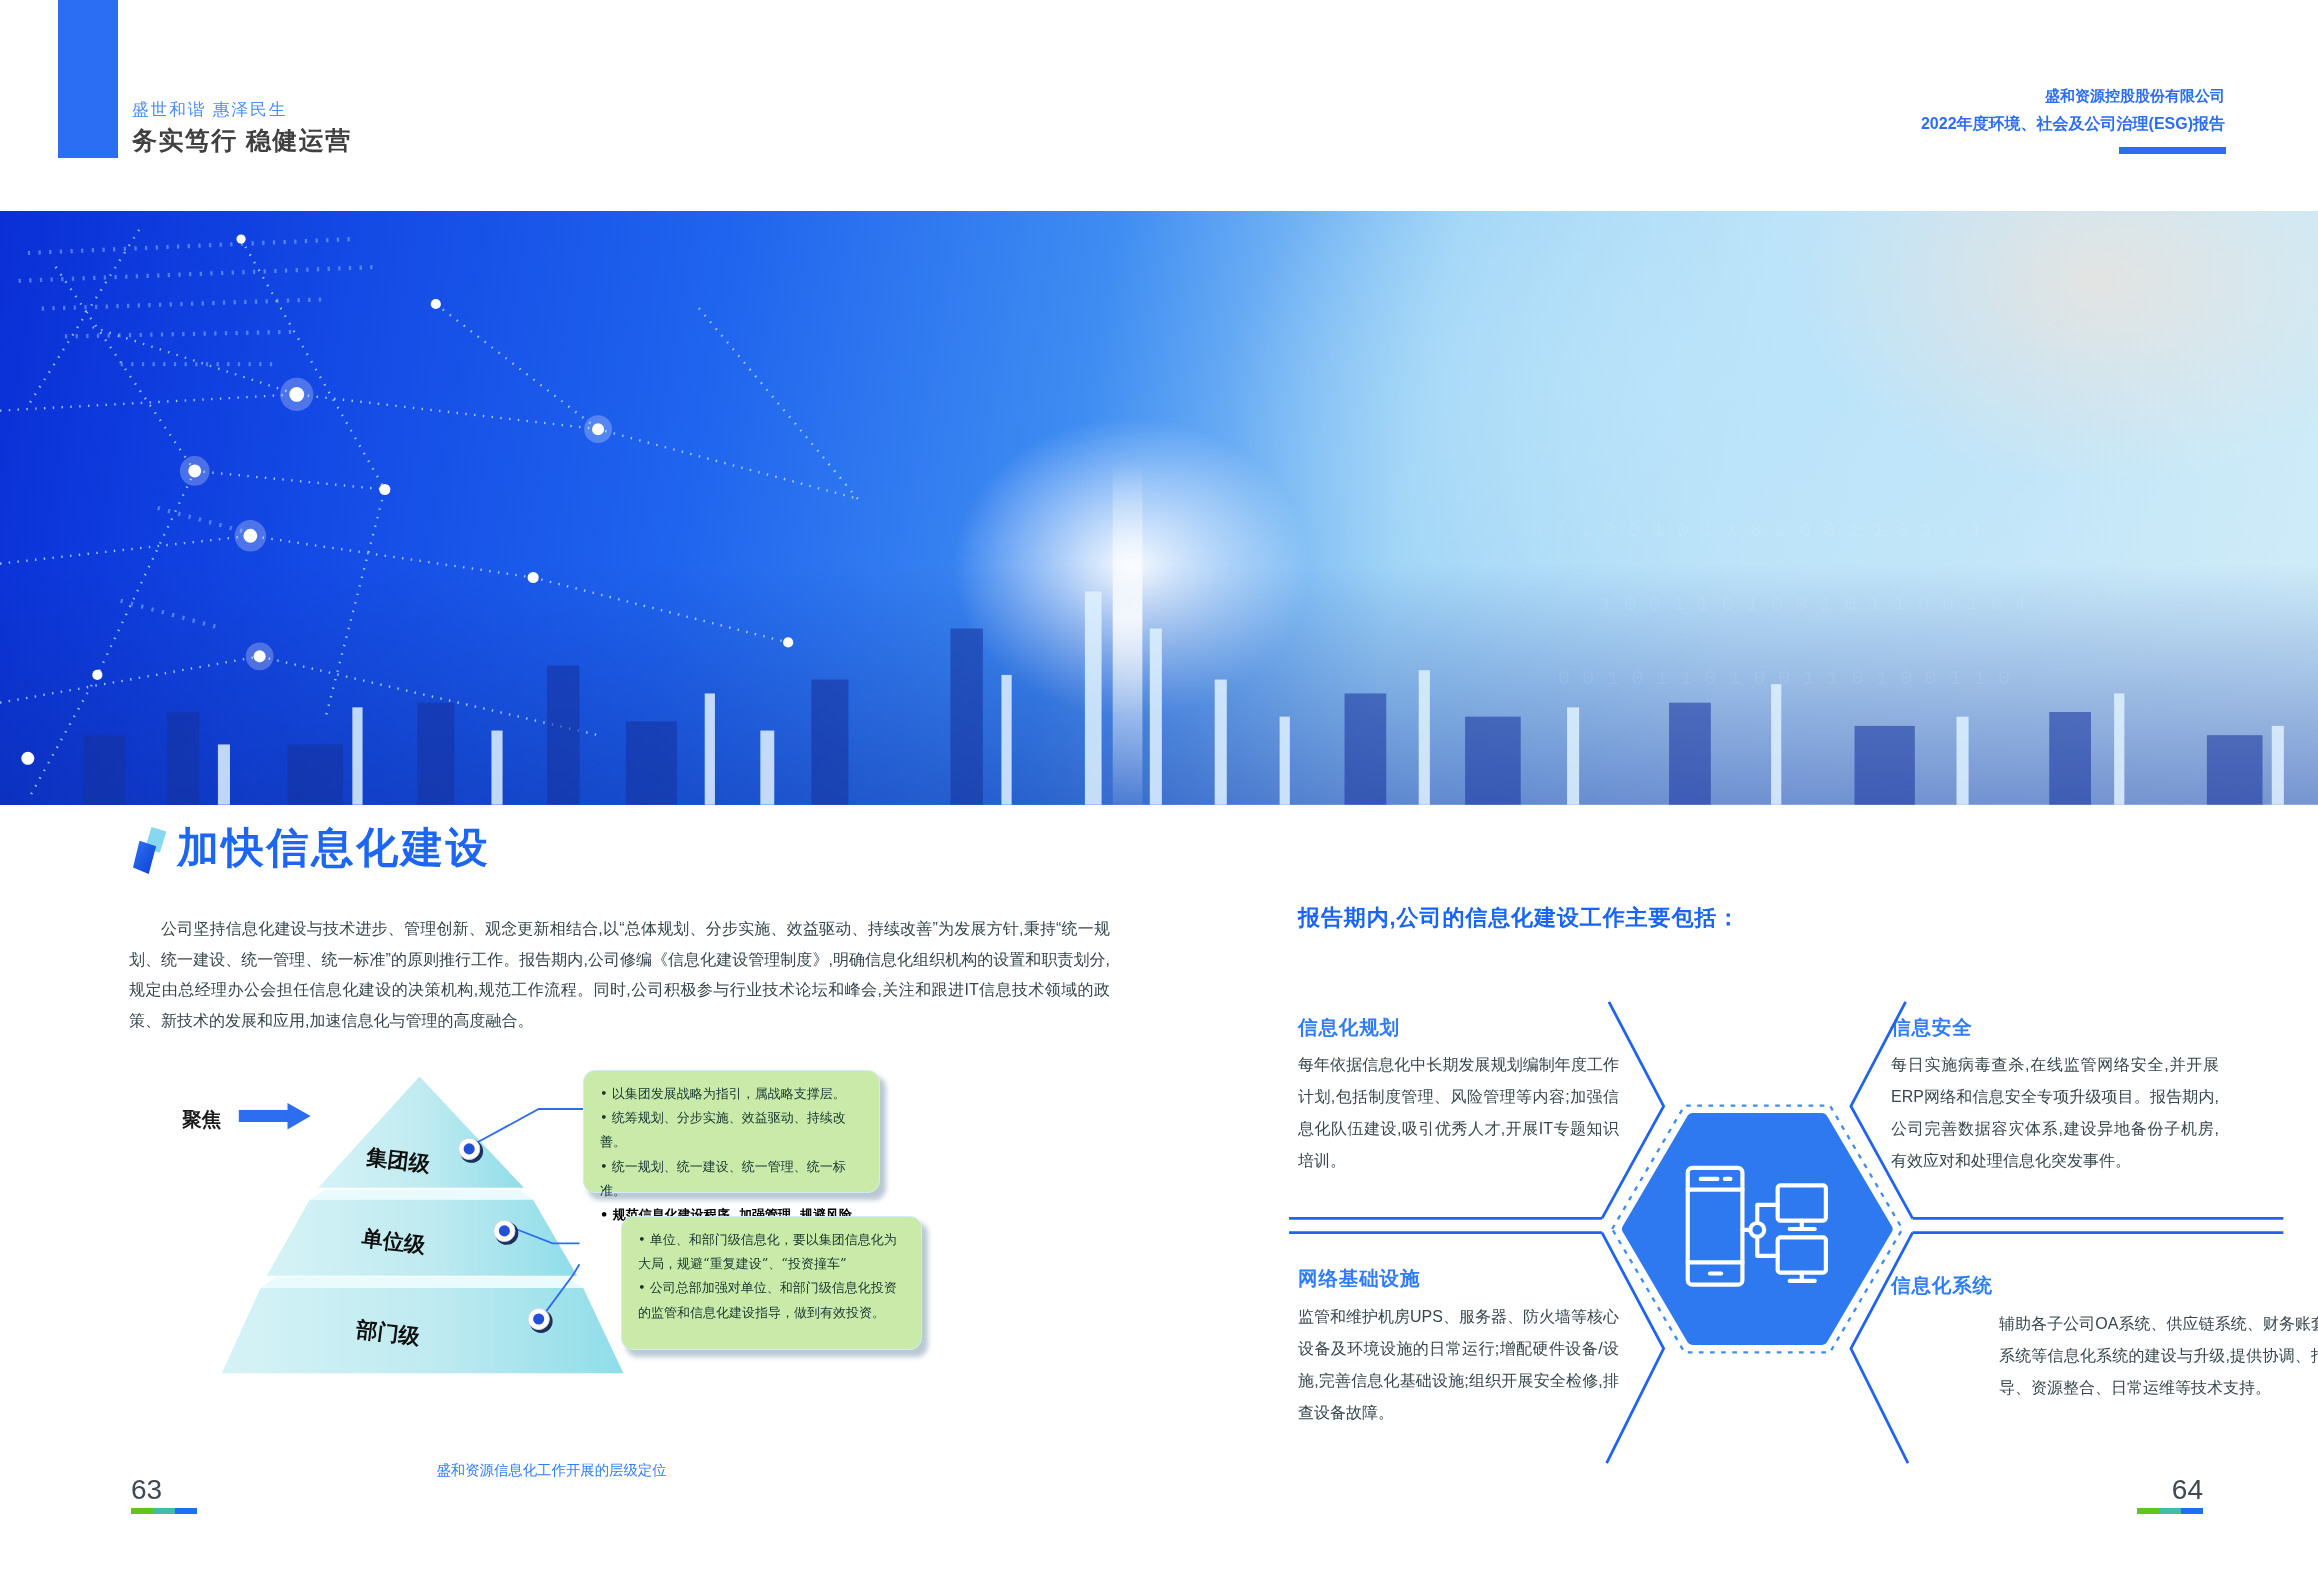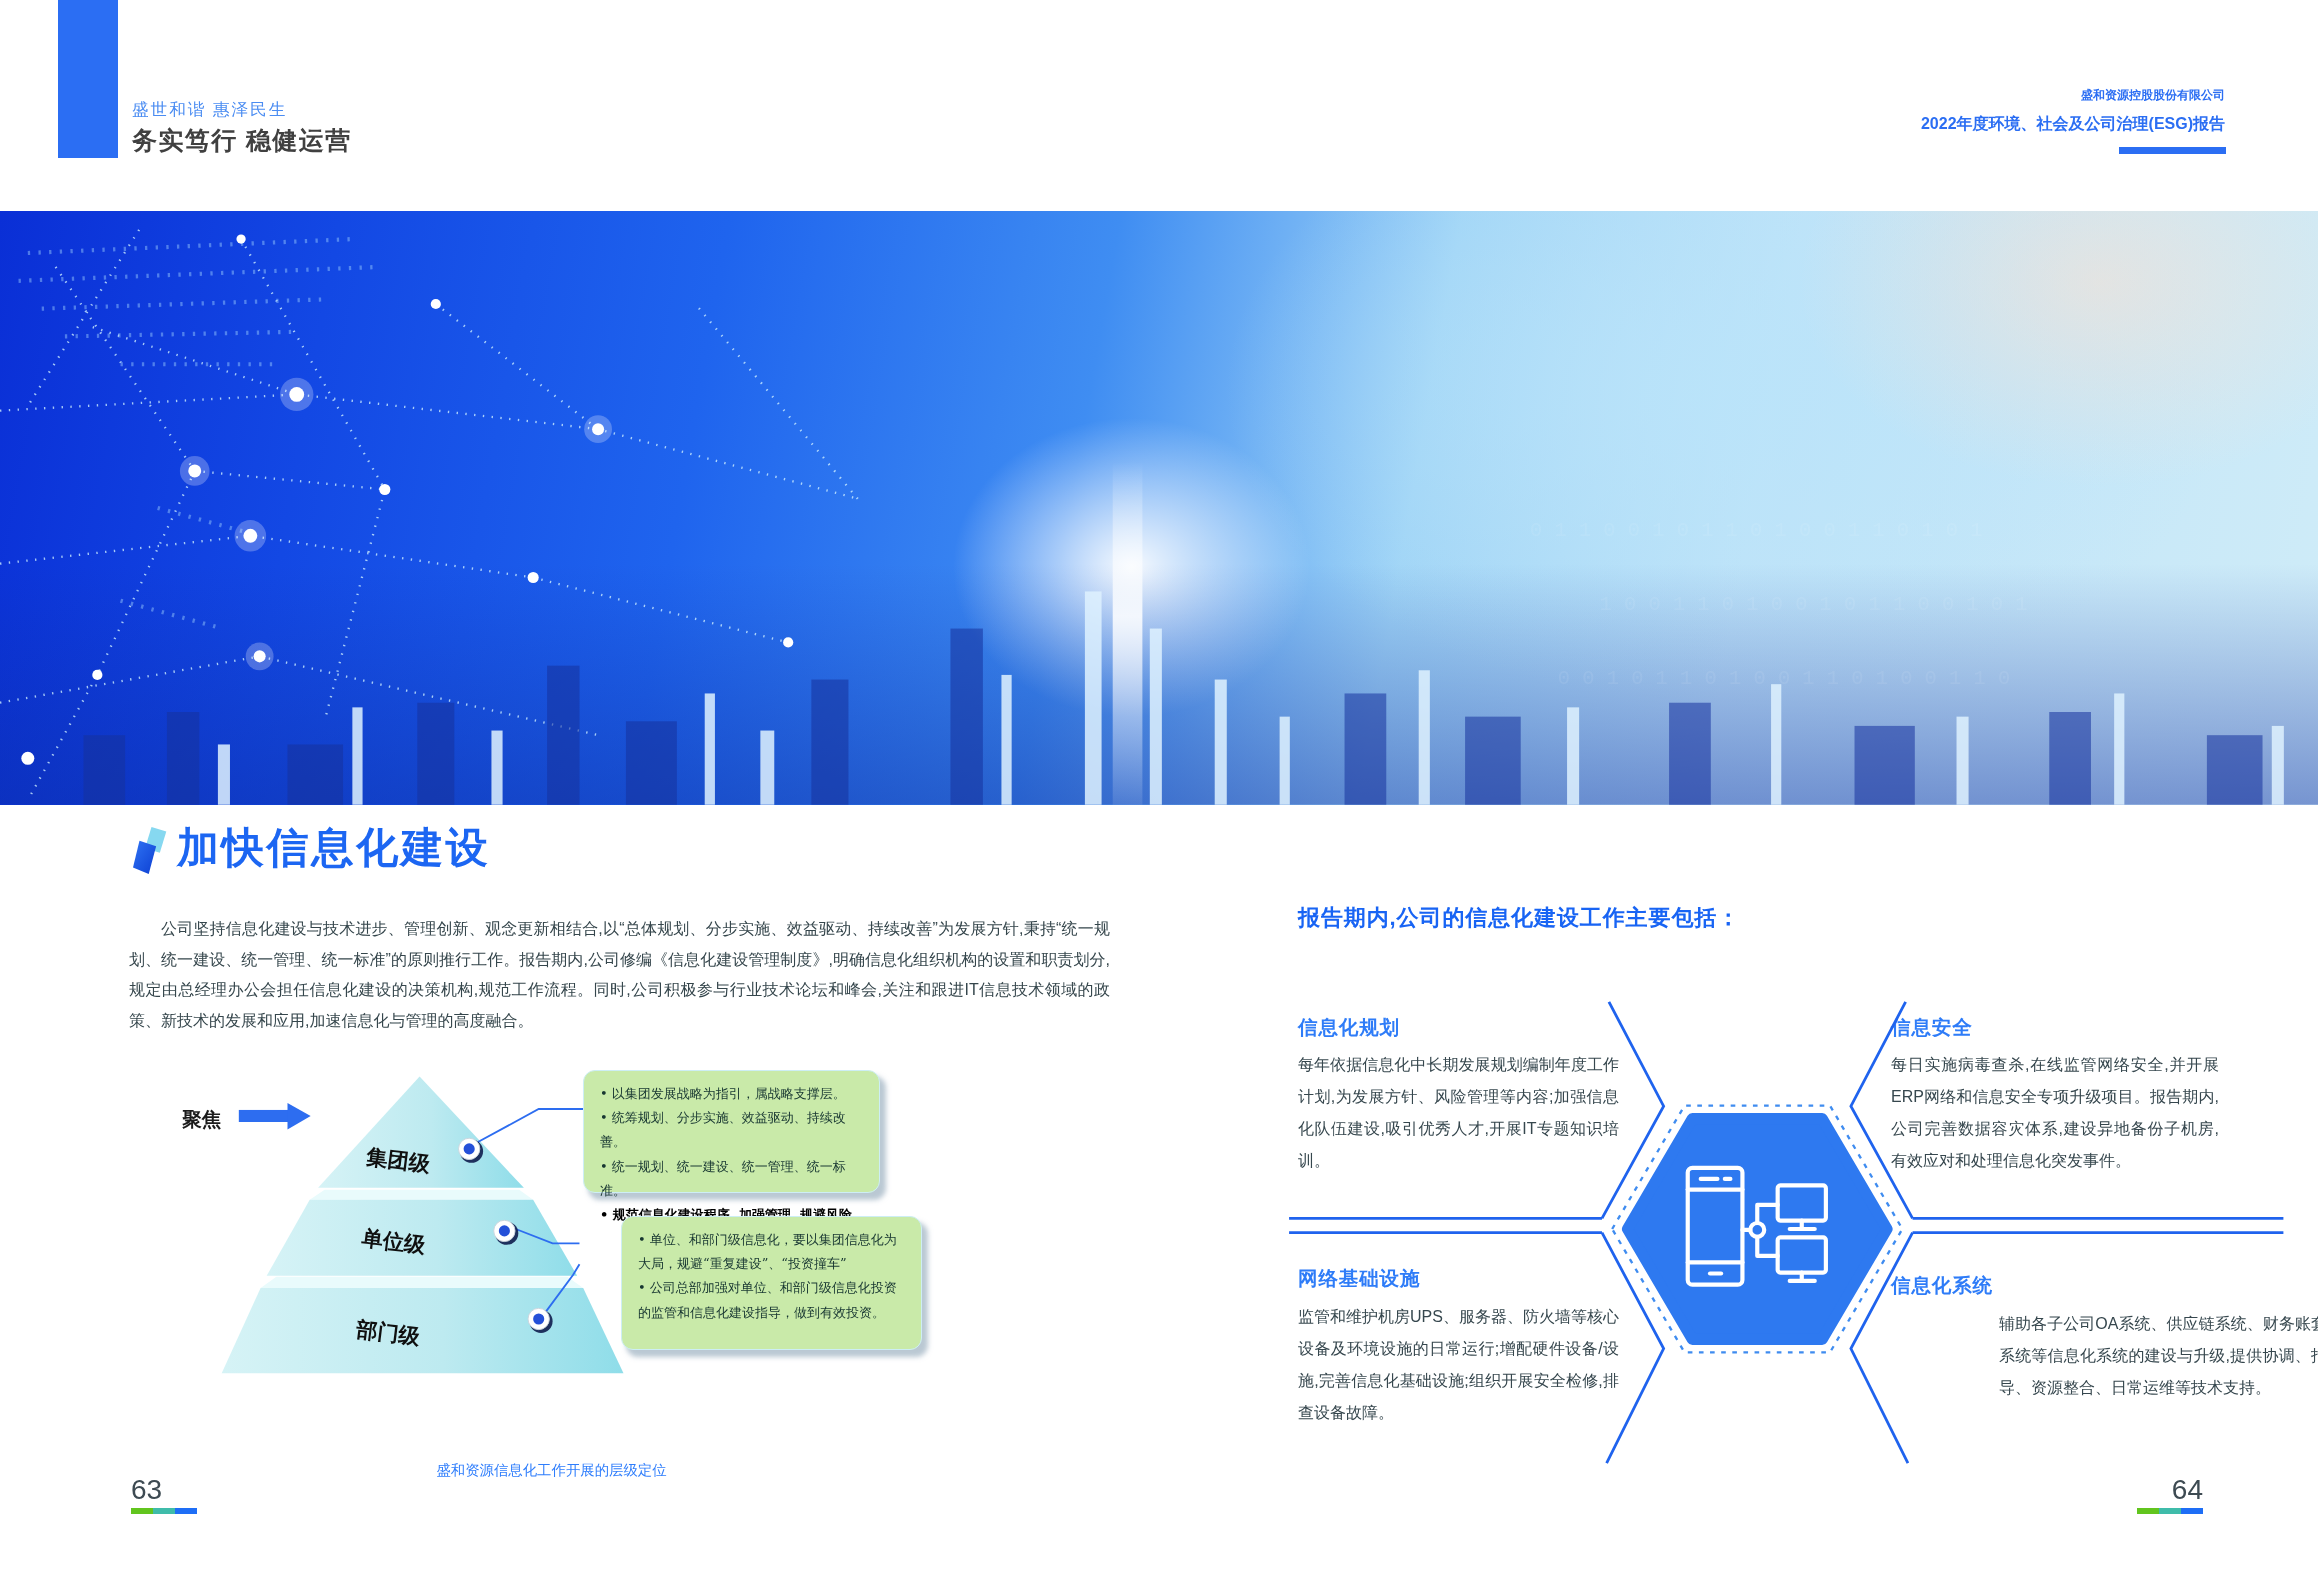--- a/index.html
+++ b/index.html
@@ -4,21 +4,21 @@
 <style>
   html,body{margin:0;padding:0;background:#fff;}
   .page{position:relative;width:2333px;height:1594px;background:#ffffff;overflow:hidden;
         font-family:"Liberation Sans",sans-serif;color:#34444a;}
   .abs{position:absolute;}
 
   
   .hdr-bar{left:58px;top:0;width:60px;height:158px;background:#2b6ef3;}
   .slogan1{left:132px;top:98px;font-size:16.7px;color:#4a8cf2;letter-spacing:1.9px;}
   .slogan2{left:132px;top:124px;font-size:25px;font-weight:bold;color:#404040;letter-spacing:1.4px;}
-  .co-line1{left:1298px;top:87px;width:927px;text-align:right;font-size:12px;font-weight:bold;color:#2b6ef3;}
+  .co-line1{left:1298px;top:87px;width:927px;text-align:right;font-size:15px;font-weight:bold;color:#2b6ef3;}
   .co-line2{left:1298px;top:114px;width:927px;text-align:right;font-size:16px;font-weight:bold;color:#2b6ef3;}
   .co-underline{left:2119px;top:147px;width:107px;height:6.5px;background:#2b6ef3;}
 
   
   .banner{left:0;top:211px;width:2333px;height:594px;
     background:
       radial-gradient(ellipse 288px 241px at 48.5% 60%, rgba(255,255,255,.95), rgba(255,255,255,0) 62%),
       radial-gradient(ellipse 464px 315px at 90% 12%, rgba(247,226,212,.6), rgba(247,226,212,0) 65%),
       radial-gradient(ellipse 696px 441px at 74% 30%, rgba(186,228,250,.85), rgba(186,228,250,0) 72%),
       linear-gradient(100deg,#0a2fd6 0%,#1348e4 14%,#1f64ee 30%,#3f8df2 46%,#9fd4f6 60%,#bfe3f8 74%,#cfecf8 100%);}
@@ -267,21 +267,21 @@
         <li>单位、和部门级信息化，要以集团信息化为大局，规避“重复建设”、“投资撞车”</li>
         <li>公司总部加强对单位、和部门级信息化投资的监管和信息化建设指导，做到有效投资。</li>
       </ul>
   </div>
 
   <div class="abs fig-caption">盛和资源信息化工作开展的层级定位</div>
 
   <div class="abs r-heading">报告期内,公司的信息化建设工作主要包括：</div>
 
   <div class="abs sec-title sec1-t">信息化规划</div>
-  <div class="abs sec-body  sec1-b">每年依据信息化中长期发展规划编制年度工作计划,为发展方针、风险管理等内容;加强信息化队伍建设,吸引优秀人才,开展IT专题知识培训。</div>
+  <div class="abs sec-body  sec1-b">每年依据信息化中长期发展规划编制年度工作计划,包括制度管理、风险管理等内容;加强信息化队伍建设,吸引优秀人才,开展IT专题知识培训。</div>
 
   <div class="abs sec-title sec2-t">信息安全</div>
   <div class="abs sec-body  sec2-b">每日实施病毒查杀,在线监管网络安全,并开展ERP网络和信息安全专项升级项目。报告期内,公司完善数据容灾体系,建设异地备份子机房,有效应对和处理信息化突发事件。</div>
 
   <div class="abs sec-title sec3-t">网络基础设施</div>
   <div class="abs sec-body  sec3-b">监管和维护机房UPS、服务器、防火墙等核心设备及环境设施的日常运行;增配硬件设备/设施,完善信息化基础设施;组织开展安全检修,排查设备故障。</div>
 
   <div class="abs sec-title sec4-t">信息化系统</div>
   <div class="abs sec-body  sec4-b">辅助各子公司OA系统、供应链系统、财务账套系统等信息化系统的建设与升级,提供协调、指导、资源整合、日常运维等技术支持。</div>
 

